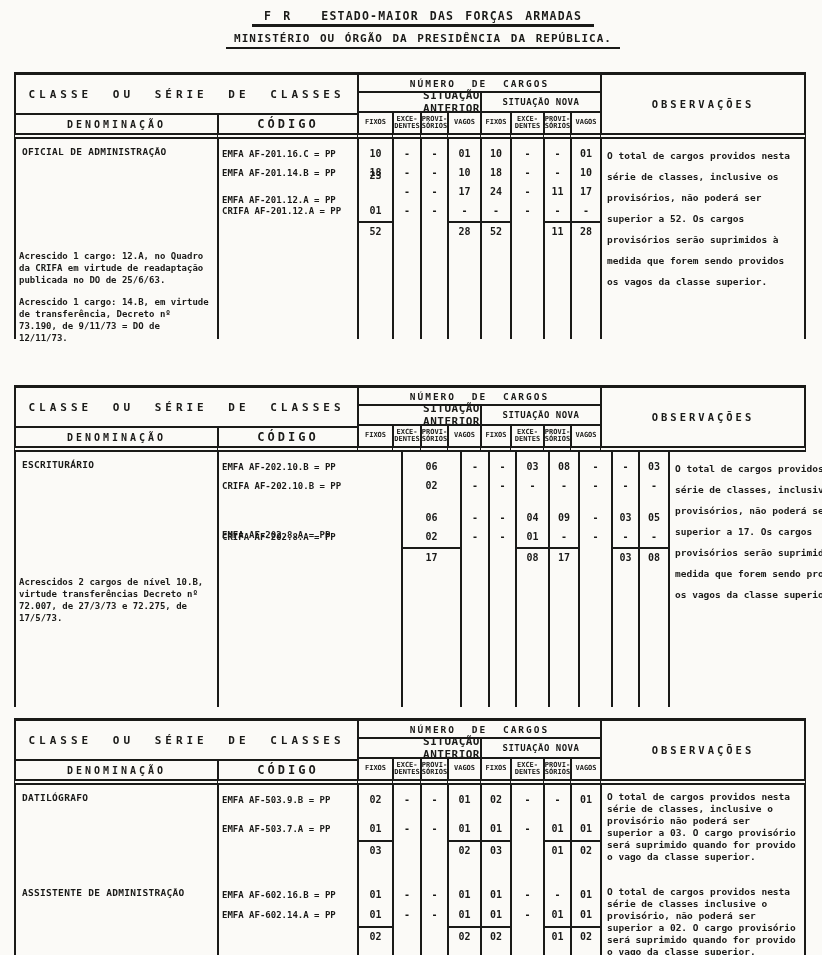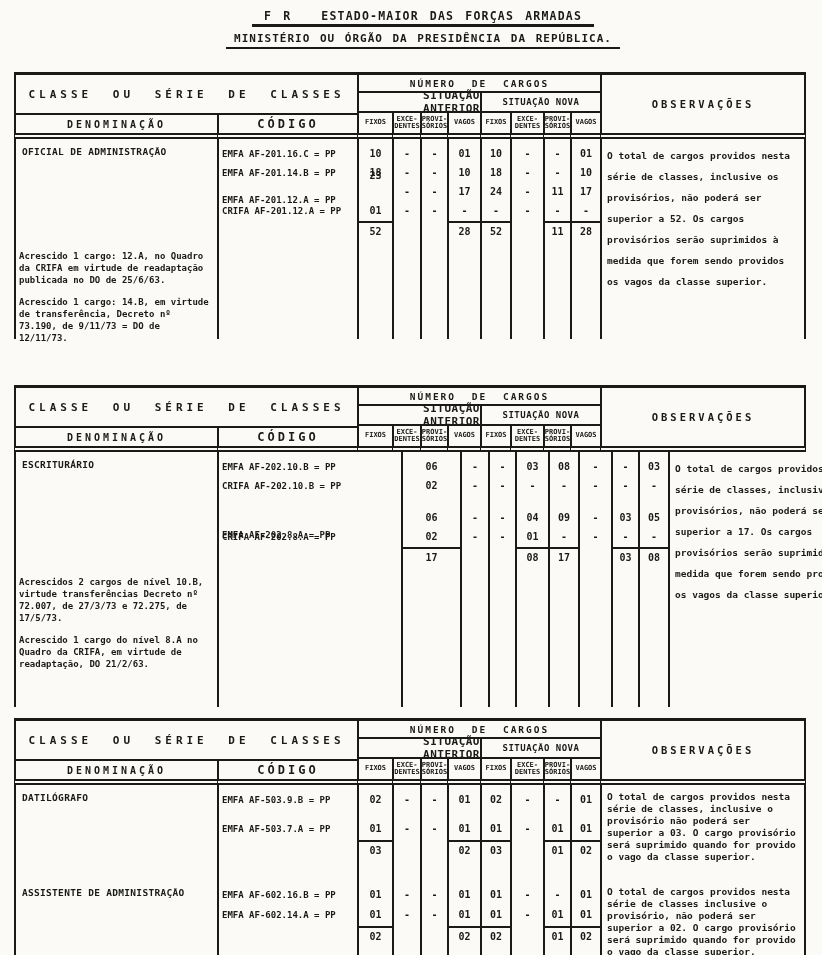--- a/index.html
+++ b/index.html
@@ -223,21 +223,20 @@
         </div>
         <div class="hc h-numcol" style="grid-column: 10 / 11;">
           <div class="">VAGOS</div>
         </div>
       </div>
     <div class="tbody" style="height: 255px;">
         <div class="bcol c0" style="width: 203px;">
           <div class="denom-title" style="top: 7px;">ESCRITURÁRIO</div>
           <div class="notes" style="top: 124px;">
             <div class="note">Acrescidos 2 cargos de nível 10.B, virtude transferências Decreto nº 72.007, de 27/3/73 e 72.275, de 17/5/73.</div>
-            <div class="note">Acrescido 1 cargo do nível 8.A no Quadro da CRIFA, em virtude de readaptação, DO 21/2/63.</div>
           </div>
         </div>
         <div class="bcol c1" style="width: 140px;">
           <div class="ccell" style="top: 6px;">EMFA AF-202.10.B = PP</div>
           <div class="ccell" style="top: 25px;">CRIFA AF-202.10.B = PP</div>
           <div class="ccell" style="top: 74px;">EMFA AF-202.8.A = PP</div>
           <div class="ccell" style="top: 76px;">CRIFA AF-202.8.A = PP</div>
         </div>
         <div class="bcol c2" style="width: 59px; margin-left: 44px;">
           <div class="vcell" style="top: 6px;">06</div>

